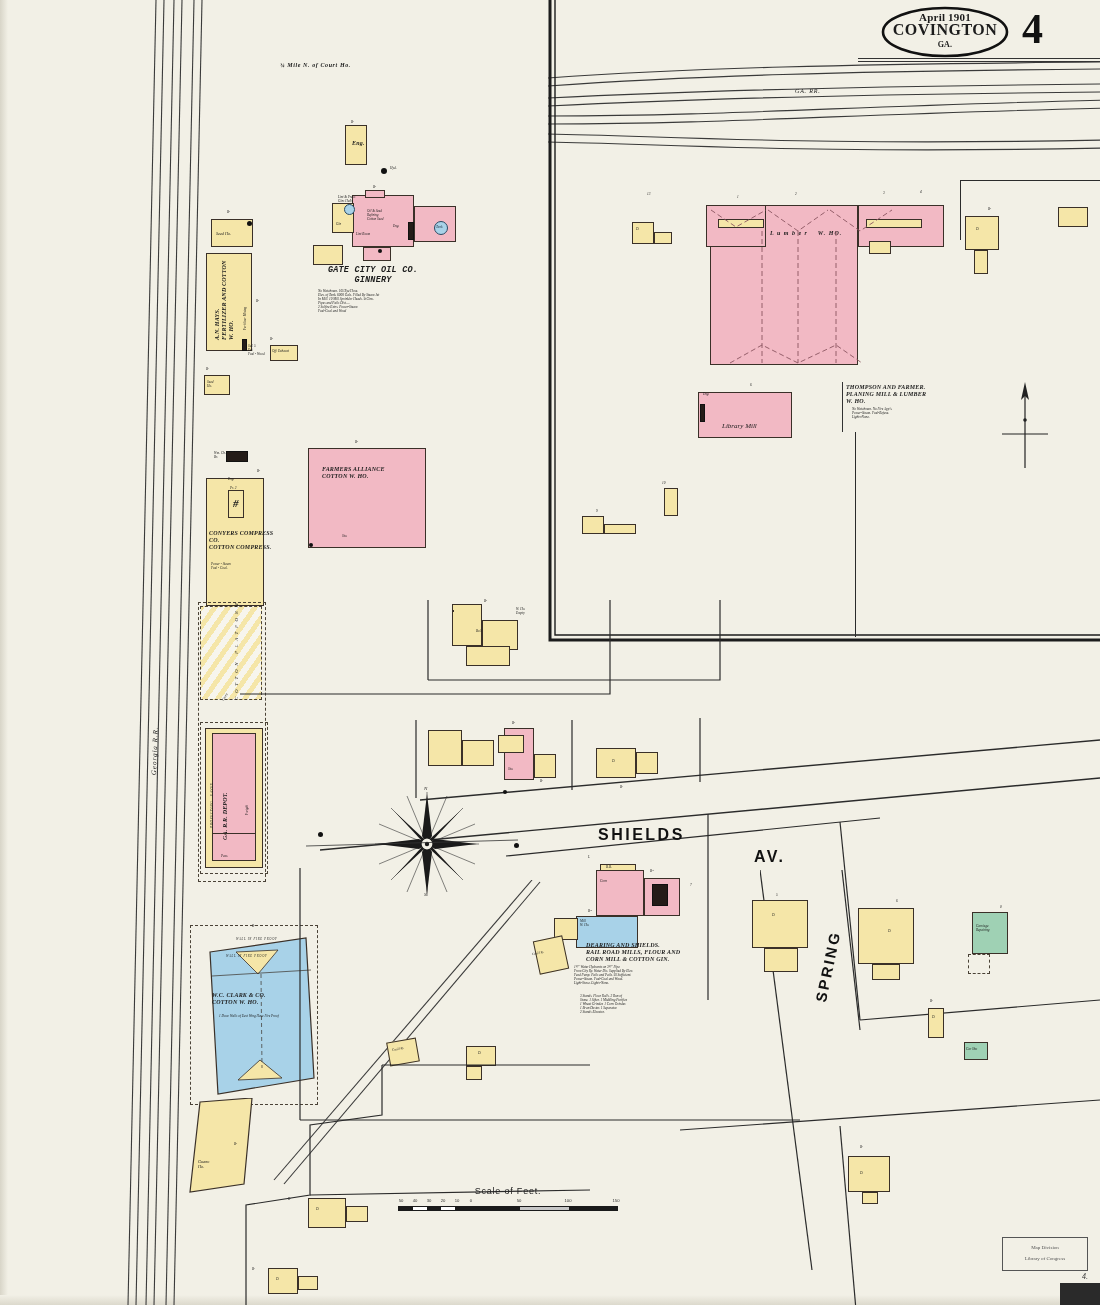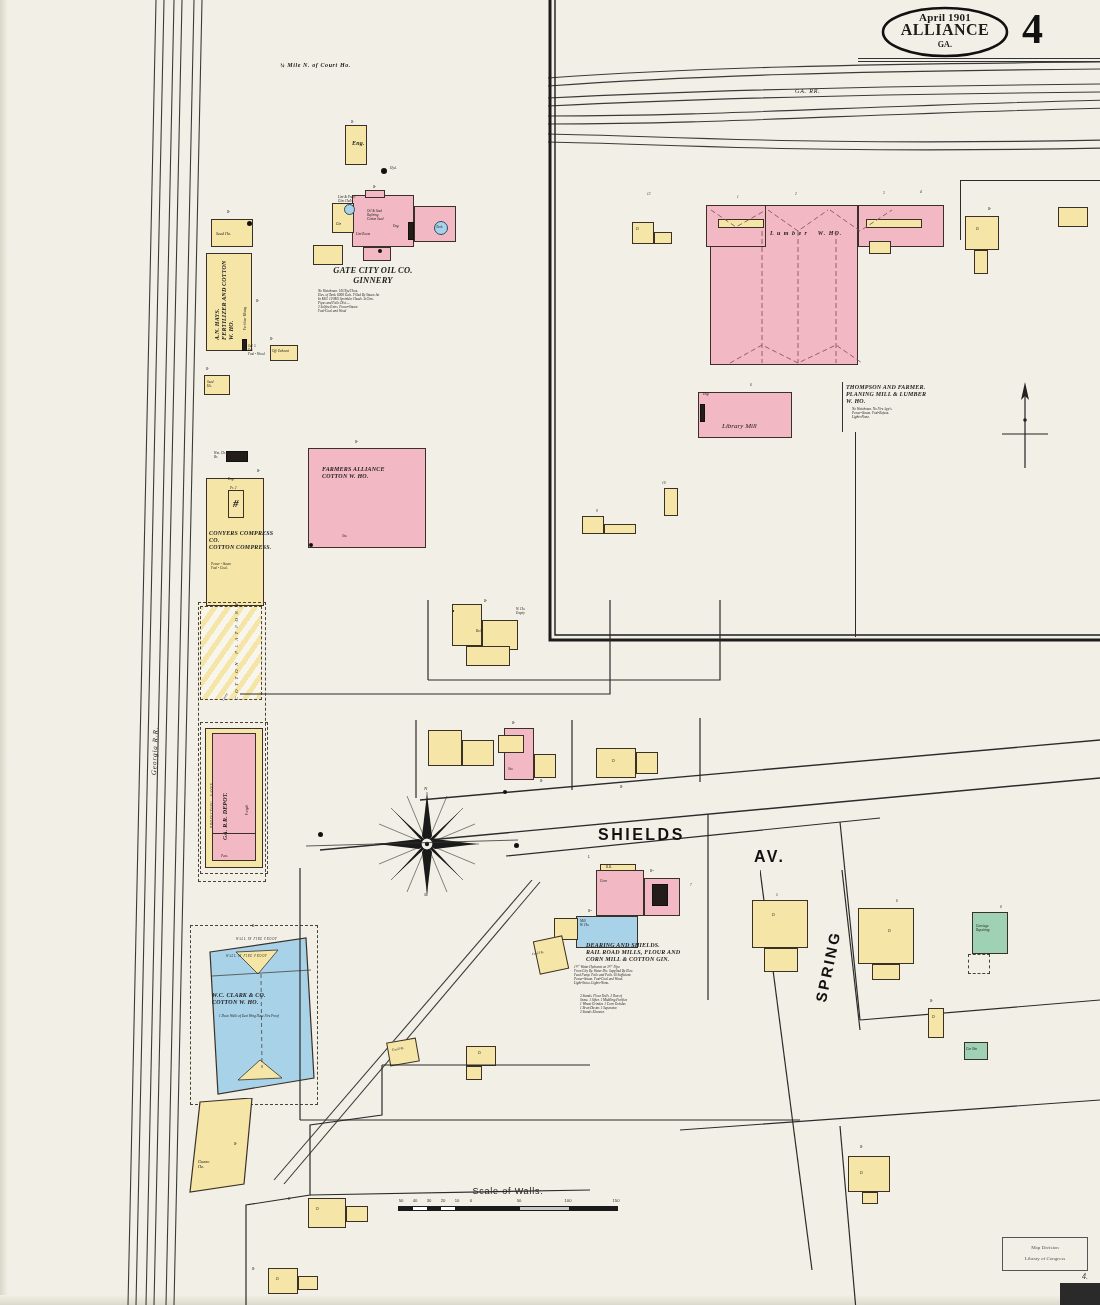--- a/index.html
+++ b/index.html
@@ -47,21 +47,21 @@
     font-style: italic;
     font-weight: bold;
     white-space: pre;
     line-height: 1.15;
     letter-spacing: .2px;
     pointer-events: none;
   }
   .tiny   { font-size: 4.2px; font-weight:normal; letter-spacing:0; }
   .xtiny  { font-size: 3.4px; font-weight:normal; letter-spacing:0; }
   .sm     { font-size: 6px; }
-  .md     { font-size: 8.5px; }
+  .md     { font-size: 8.5px; font-family: Liberation Mono, monospace; }
 
   .street-lbl {
     position:absolute;
     font-family:"Liberation Sans", sans-serif;
     font-weight:bold;
     font-style:normal;
     color:#111;
     letter-spacing:2.5px;
   }
 
@@ -153,21 +153,21 @@
 
   <div class="paper-edge-left"></div>
   <div class="paper-edge-bottom"></div>
   <div class="paper-corner"></div>
 
   <div id="titleblock">
     <svg width="130" height="52" viewBox="0 0 130 52">
       <ellipse cx="65" cy="26" rx="62" ry="24" fill="none" stroke="#111" stroke-width="2.6"></ellipse>
     </svg>
     <div class="lbl" style="left:0;top:5px;width:130px;text-align:center;font-size:11px;font-style:normal;font-family:'Liberation Serif',serif;">April 1901</div>
-    <div class="lbl" style="left:0;top:15px;width:130px;text-align:center;font-size:16px;font-style:normal;font-family:'Liberation Serif',serif;letter-spacing:.5px;">ALLIANCE</div>
+    <div class="lbl" style="left:0;top:15px;width:130px;text-align:center;font-size:16px;font-style:normal;font-family:'Liberation Serif',serif;letter-spacing:.5px;">COVINGTON</div>
     <div class="lbl" style="left:0;top:34px;width:130px;text-align:center;font-size:8px;font-style:normal;font-family:'Liberation Serif',serif;">GA.</div>
   </div>
   <div id="sheetnum">4</div>
   <div class="line hline" style="left:858px;top:58px;width:242px;background:#333;"></div>
   <div class="line hline" style="left:858px;top:61px;width:242px;background:#333;"></div>
 
   <div class="lbl sm" style="left:280px;top:62px;letter-spacing:.6px;">¾ Mile N. of Court Ho.</div>
 
   <div class="rails">
     <svg width="110" height="1305" viewBox="0 0 110 1305" style="position:absolute;left:118px;top:0;">
@@ -598,21 +598,21 @@
 
   <div>
     <svg width="240" height="14" viewBox="0 0 240 14" style="position:absolute;left:306px;top:838px;">
       <line x1="0" y1="8" x2="212" y2="2" stroke="#333" stroke-width=".8"></line>
     </svg>
   </div>
   <div class="marker-dot" style="left:318px;top:832px;width:5px;height:5px;"></div>
   <div class="marker-dot" style="left:514px;top:843px;width:5px;height:5px;"></div>
 
   <div id="scalebar-wrap">
-    <div id="scalebar-title">Scale of Walls.</div>
+    <div id="scalebar-title">Scale of Feet.</div>
     <div class="scale-ticks">
       <span style="left:3px;">50</span>
       <span style="left:17px;">40</span>
       <span style="left:31px;">30</span>
       <span style="left:45px;">20</span>
       <span style="left:59px;">10</span>
       <span style="left:73px;">0</span>
       <span style="left:121px;">50</span>
       <span style="left:170px;">100</span>
       <span style="left:218px;">150</span>

